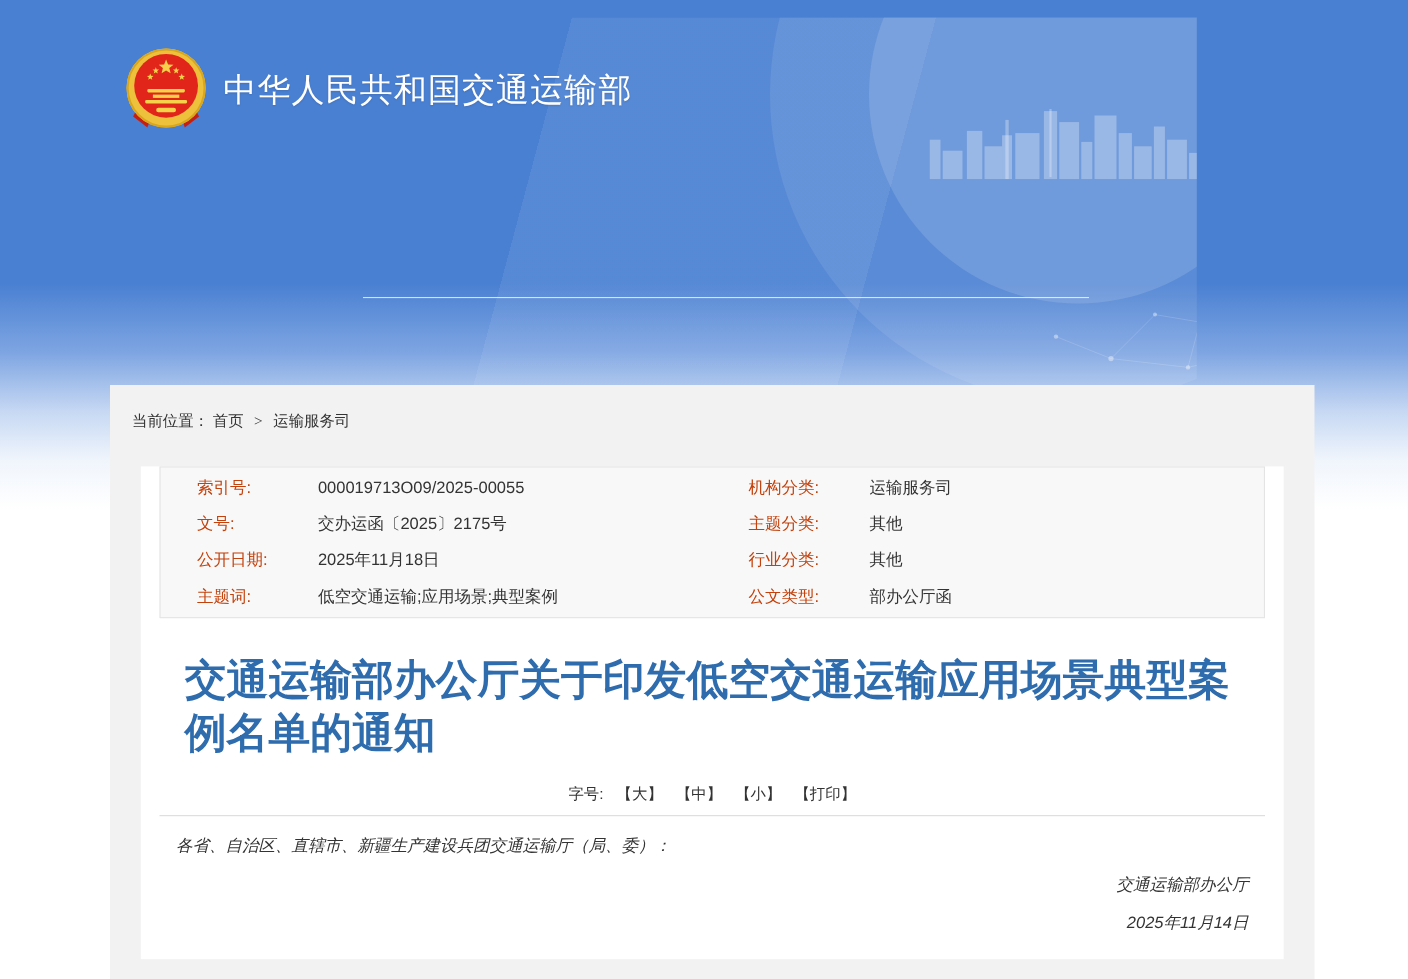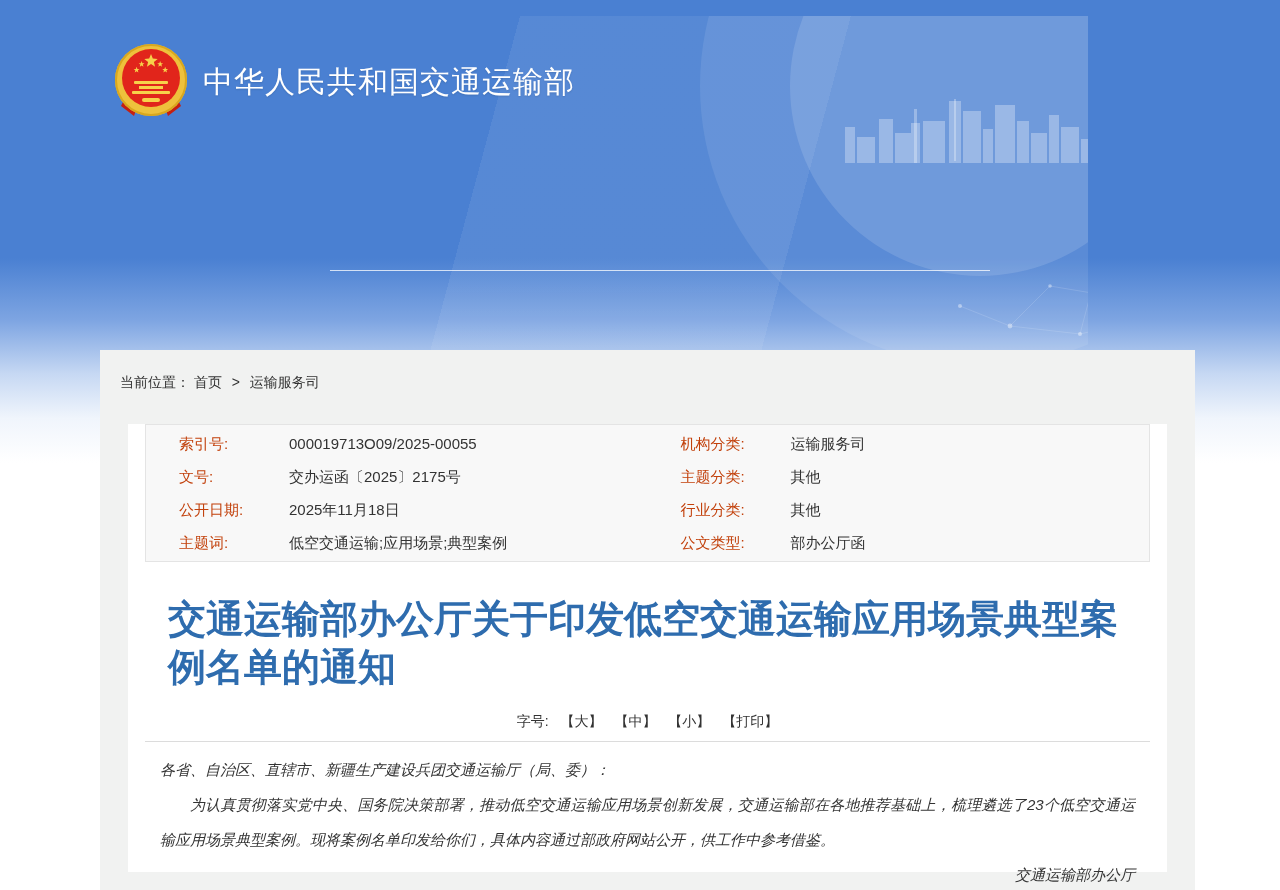--- a/index.html
+++ b/index.html
@@ -19,21 +19,21 @@
   .decor-circle-outer { position:absolute; left:700px; top:-210px; width:560px; height:560px; border-radius:50%; background:rgba(255,255,255,0.09); }
   .decor-circle-inner { position:absolute; left:790px; top:-120px; width:380px; height:380px; border-radius:50%; background:rgba(255,255,255,0.13); }
   .skyline { position:absolute; left:845px; top:83px; }
   .dotsweb { position:absolute; left:930px; top:40px; }
   .logo-row { position:absolute; left:113px; top:26px; display:flex; align-items:center; z-index:3; }
   .site-name { color:#ffffff; font-size:30px; letter-spacing:1px; margin-left:14px; text-shadow:0 1px 2px rgba(0,0,0,0.12); }
   .banner-title { position:absolute; top:158px; left:100px; width:1120px; text-align:center; color:#ffffff; font-size:66px; font-weight:bold; letter-spacing:5px; z-index:3; text-shadow:0 2px 3px rgba(0,0,0,0.08); }
   .banner-underline { position:absolute; top:254px; left:330px; width:660px; height:1px; background:rgba(255,255,255,0.75); z-index:3; }
   
   .main-panel { position:absolute; left:100px; top:350px; width:1095px; height:540px; background:#f1f2f1; z-index:5; }
-  .breadcrumb { padding:24px 35px 20px 20px; font-size:14px; color:#333; background:#ffffff00; }
+  .breadcrumb { padding:24px 35px 20px 20px; font-size:14px; color:#333; background:#ffffff00;font-family:Liberation Serif, serif; }
   .breadcrumb a { color:#333; text-decoration:none; cursor:pointer; }
   .crumb-sep { margin:0 6px; color:#333; }
   .doc-panel { margin:0 28px; background:#ffffff; height:448px; }
   
   .meta-table { margin:12px 17px 0 17px; background:#f8f8f8; border:1px solid #e4e4e4; display:grid; grid-template-columns:1fr 1fr; padding:2px 0; }
   .meta-cell { display:flex; line-height:33px; font-size:15px; }
   .meta-label { width:110px; margin-left:33px; color:#c2410c; flex:none; }
   .meta-value { color:#333; }
   
   .doc-title { margin:34px 40px 0 40px; text-align:left; color:#2e6cae; font-size:38px; font-weight:bold; line-height:1.25; }
@@ -176,18 +176,17 @@
       <span>字号:</span>
       <a>【大】</a>
       <a>【中】</a>
       <a>【小】</a>
       <a>【打印】</a>
     </div>
     <hr class="doc-sep">
 
     <div class="doc-body">
       <p class="salutation">各省、自治区、直辖市、新疆生产建设兵团交通运输厅（局、委）：</p>
-      <p class="para">为认真贯彻落实党中央、国务院决策部署，推动低空交通运输应用场景创新发展，交通运输部在各地推荐基础上，梳理遴选了23个低空交通运输应用场景典型案例。现将案例名单印发给你们，具体内容通过部政府网站公开，供工作中参考借鉴。</p>
       <p class="sig">交通运输部办公厅</p>
       <p class="sig-date">2025年11月14日</p>
     </div>
   </div>
 </div>
 
 </body></html>

